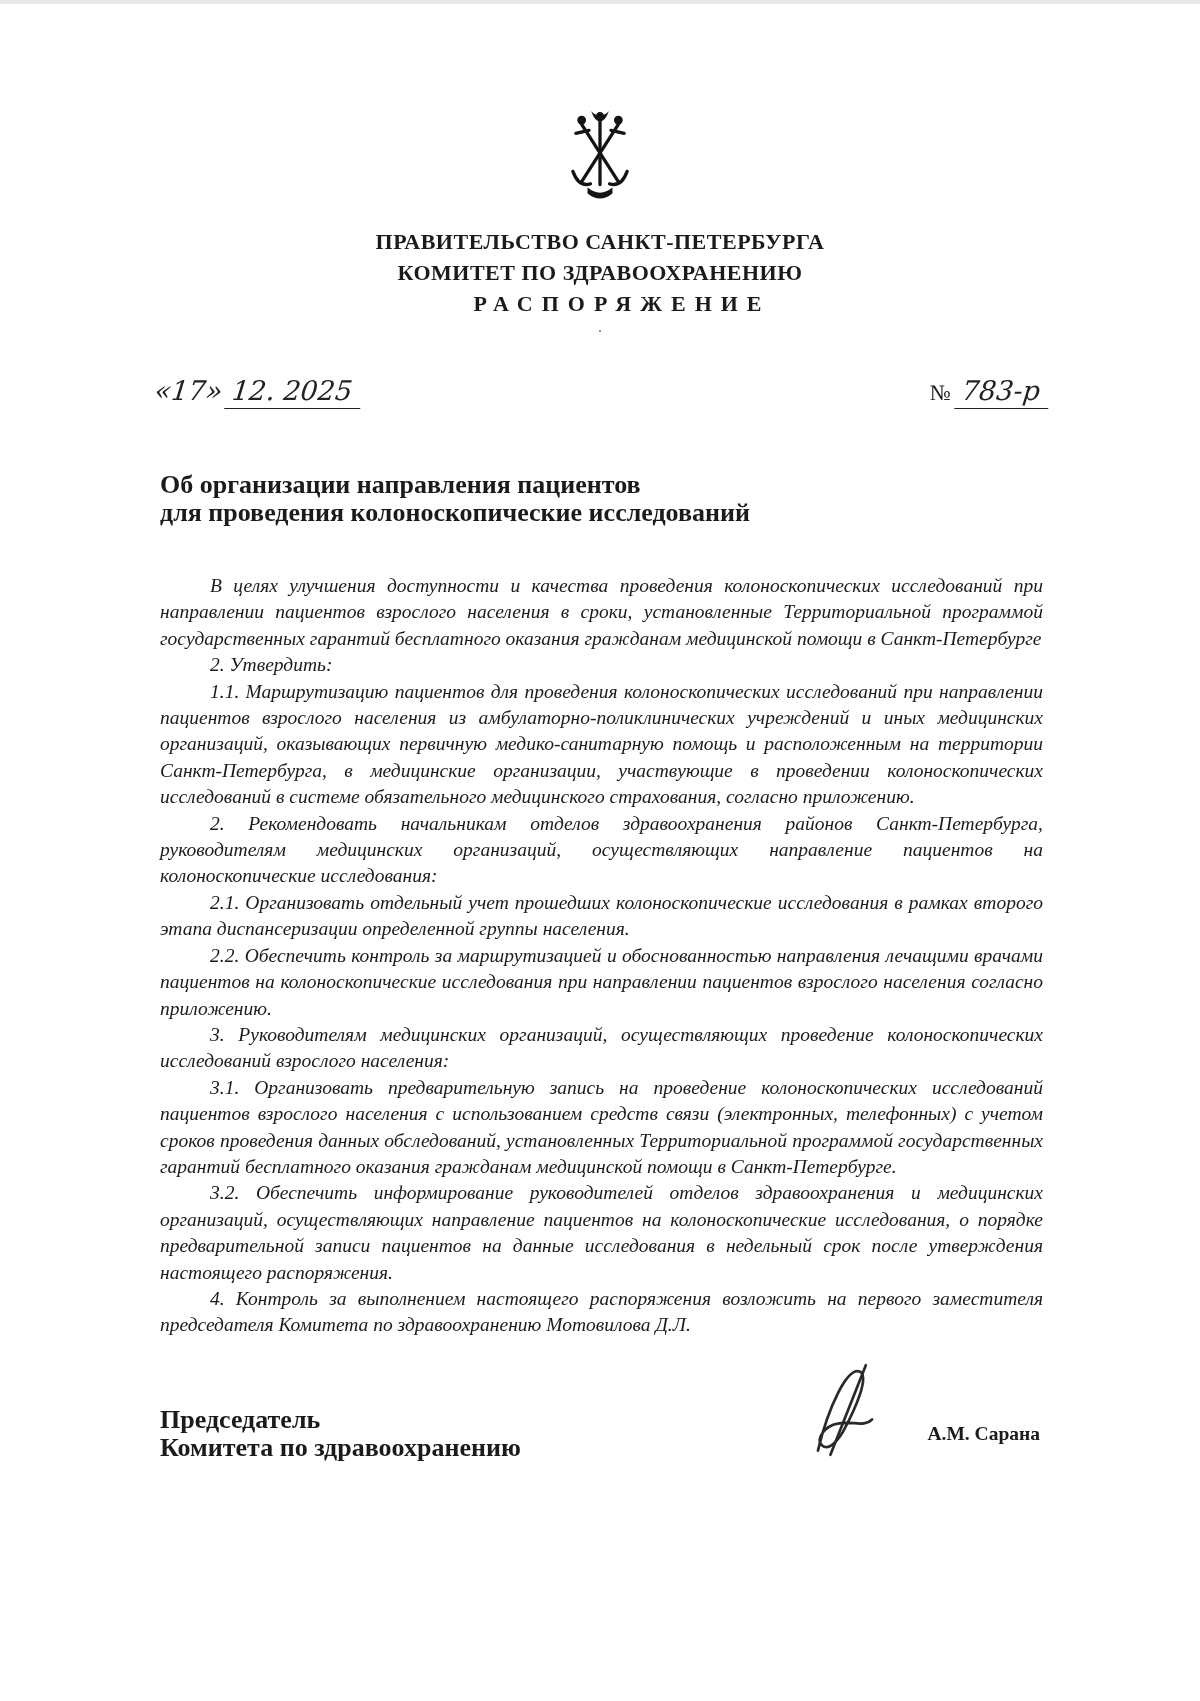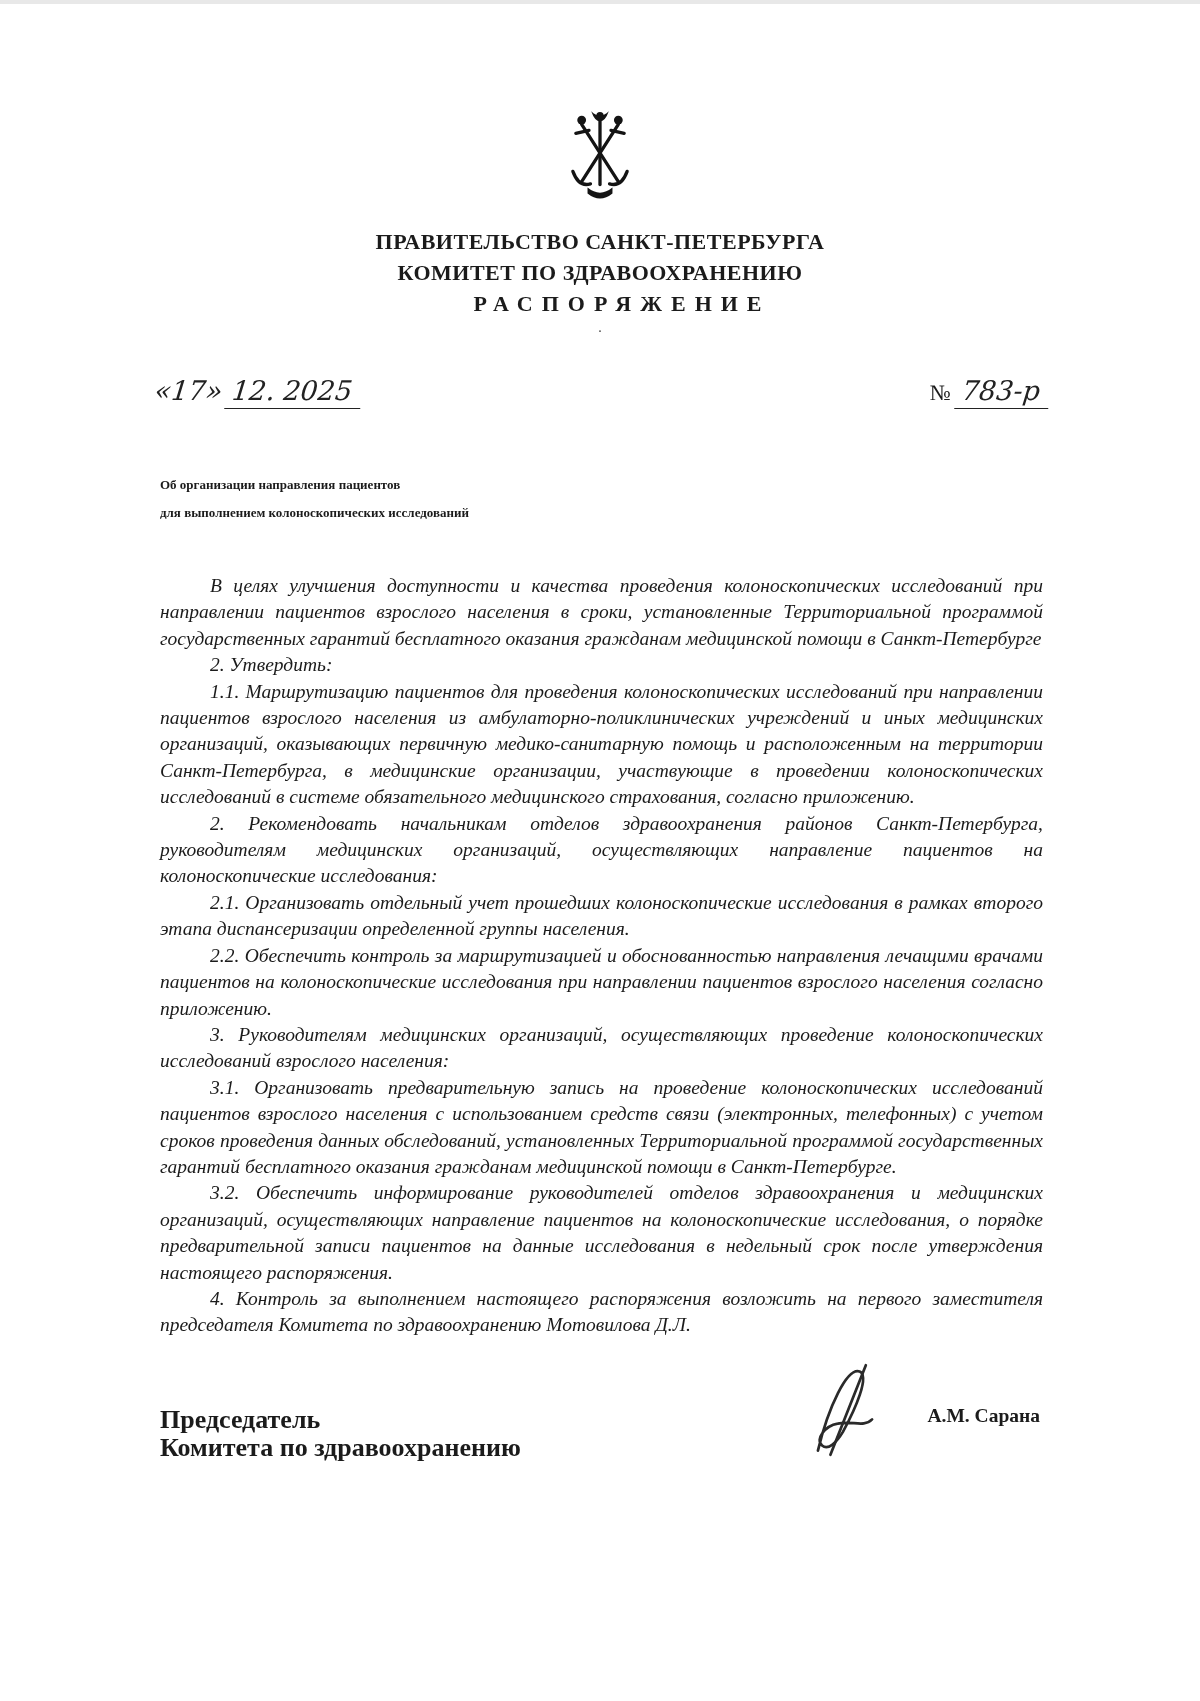--- a/index.html
+++ b/index.html
@@ -64,21 +64,21 @@
   .doc-number .num-prefix {
     font-family: "Liberation Serif", serif;
     font-style: normal;
     font-size: 22px;
     display: inline-block;
     transform: none;
   }
   .title {
     margin: 62px 160px 0 160px;
     font-weight: bold;
-    font-size: 13px;
+    font-size: 26px;
     line-height: 28px;
   }
   .body-text {
     margin: 46px 157px 0 160px;
     font-size: 19.5px;
     line-height: 26.4px;
     text-align: justify;
   }
   .body-text p {
     margin: 0;
@@ -91,20 +91,21 @@
     justify-content: space-between;
     align-items: center;
   }
   .sign-left {
     font-weight: bold;
     font-size: 26px;
     line-height: 28px;
   }
   .sign-right {
     display: flex;
+    align-items: center;
     gap: 34px;
   }
   .sign-right svg { margin-top: -46px; }
   .sign-name {
     font-weight: bold;
     font-size: 19.5px;
   }
 </style>
 </head>
 <body>
@@ -147,21 +148,21 @@
       <span class="handwritten hw-underline">12. 2025</span>
     </div>
     <div class="doc-number">
       <span class="num-prefix">№</span>
       <span class="handwritten hw-underline">783-р</span>
     </div>
   </div>
 
   <div class="title">
     <div>Об организации направления пациентов</div>
-    <div>для выполнением колоноскопических исследований</div>
+    <div>для проведения колоноскопические исследований</div>
   </div>
 
   <div class="body-text">
     <p>В целях улучшения доступности и качества проведения колоноскопических исследований при направлении пациентов взрослого населения в сроки, установленные Территориальной программой государственных гарантий бесплатного оказания гражданам медицинской помощи в Санкт-Петербурге</p>
     <p>2. Утвердить:</p>
     <p>1.1. Маршрутизацию пациентов для проведения колоноскопических исследований при направлении пациентов взрослого населения из амбулаторно-поликлинических учреждений и иных медицинских организаций, оказывающих первичную медико-санитарную помощь и расположенным на территории Санкт-Петербурга, в медицинские организации, участвующие в проведении колоноскопических исследований в системе обязательного медицинского страхования, согласно приложению.</p>
     <p>2. Рекомендовать начальникам отделов здравоохранения районов Санкт-Петербурга, руководителям медицинских организаций, осуществляющих направление пациентов на колоноскопические исследования:</p>
     <p>2.1. Организовать отдельный учет прошедших колоноскопические исследования в рамках второго этапа диспансеризации определенной группы населения.</p>
     <p>2.2. Обеспечить контроль за маршрутизацией и обоснованностью направления лечащими врачами пациентов на колоноскопические исследования при направлении пациентов взрослого населения согласно приложению.</p>
     <p>3. Руководителям медицинских организаций, осуществляющих проведение колоноскопических исследований взрослого населения:</p>

